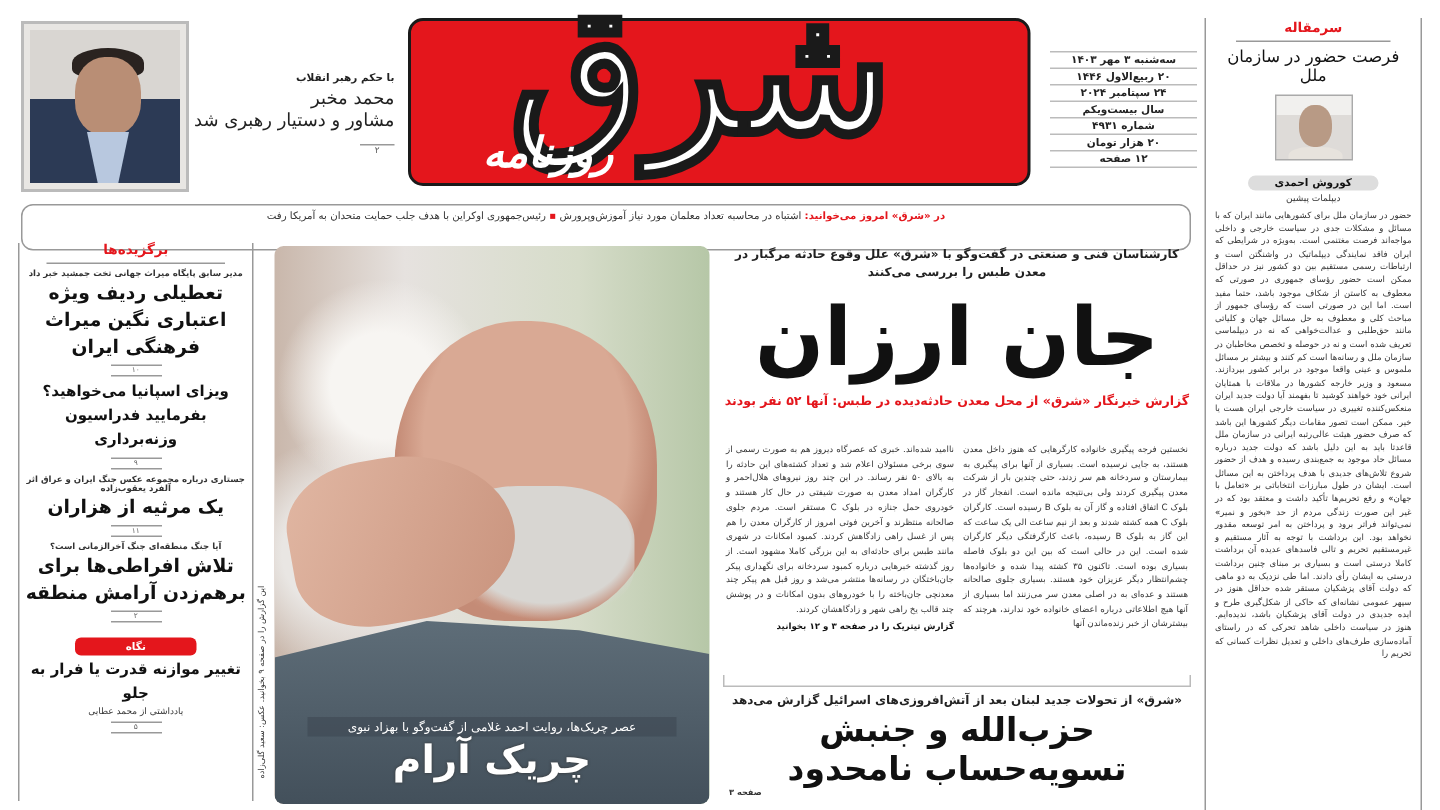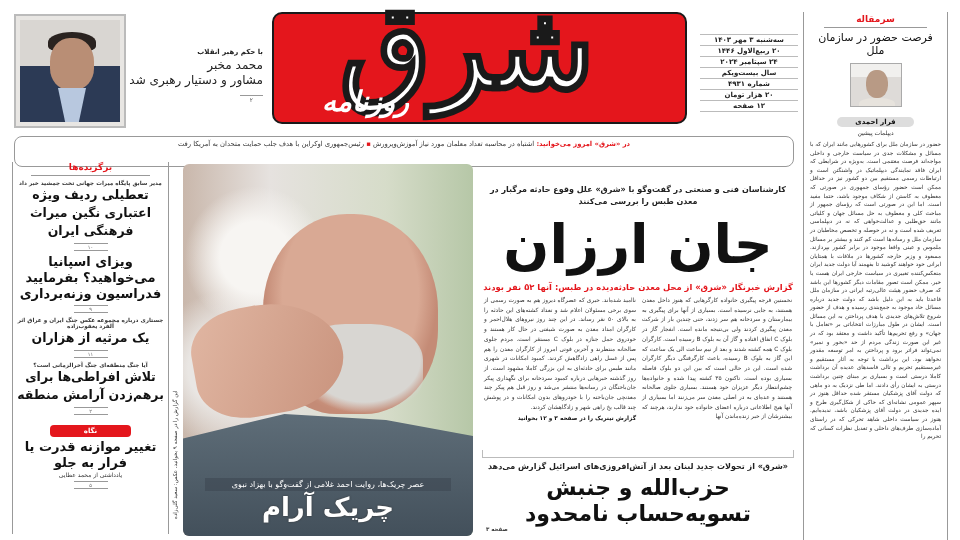--- a/index.html
+++ b/index.html
@@ -44,39 +44,39 @@
   
   .ribbon { left: 14px; top: 136px; width: 780px; height: 31px; border: 1px solid #999; border-radius: 8px; text-align: center; font-size: 6.8px; line-height: 14px; color: #333; white-space: nowrap; }
   .ribbon .lead { color: #e4161c; font-weight: bold; }
   .ribbon .dot { color: #e4161c; }
 
   
   .picks { left: 12px; top: 162px; width: 157px; height: 372px; border-left: 1px solid #999; border-right: 1px solid #999; text-align: center; padding: 0 4px; }
   .picks .label { font-size: 9px; color: #e4161c; font-weight: bold; }
   .picks .kicker { font-size: 5.7px; font-weight: bold; color: #333; margin-top: 4px; }
   .picks .head-lg { font-size: 12.5px; font-weight: bold; line-height: 18px; color: #111; }
-  .picks .head-md { font-size: 13px; font-weight: bold; line-height: 16px; color: #111; }
+  .picks .head-md { font-size: 10px; font-weight: bold; line-height: 16px; color: #111; }
   .picks .pg { font-size: 5px; color: #666; margin: 3px auto; width: 34px; border-top: 1px solid #999; border-bottom: 1px solid #999; }
   .picks .glance { display: inline-block; background: #e4161c; color: #fff; font-size: 7px; font-weight: bold; padding: 2px 34px; border-radius: 4px; margin: 2px 0 2px; }
   .picks .byline { font-size: 6px; color: #333; }
 
   
   .photo-main { left: 183px; top: 164px; width: 290px; height: 372px; border-radius: 6px; overflow: hidden; background: linear-gradient(90deg, #c9b7ab 0%, #e6e2df 30%, #d6dcc9 70%, #b6c7a7 100%); }
   .photo-main .bg-blur { position: absolute; left: 0; top: 0; width: 100%; height: 100%; background: radial-gradient(circle at 25% 25%, #f7f5f2 0 10%, transparent 20%), radial-gradient(circle at 15% 55%, #e9e6e3 0 12%, transparent 24%); }
   .photo-main .shirt { position: absolute; left: 0; top: 250px; width: 100%; height: 122px; background: linear-gradient(#5e6d78, #43505b); clip-path: polygon(0 20%, 35% 0, 70% 5%, 100% 18%, 100% 100%, 0 100%); }
   .photo-main .head { position: absolute; left: 80px; top: 50px; width: 175px; height: 200px; background: radial-gradient(ellipse at 50% 40%, #d9a994 0 55%, #c48b76 70%); border-radius: 48% 48% 42% 42%; }
   .photo-main .beard { position: absolute; left: 110px; top: 160px; width: 130px; height: 90px; background: radial-gradient(ellipse at 55% 40%, #d8d6d2 0 55%, transparent 70%); border-radius: 40%; }
   .photo-main .hand { position: absolute; left: 10px; top: 140px; width: 150px; height: 110px; background: linear-gradient(120deg, #e1b7a3, #c9937d); border-radius: 40% 60% 50% 40%; transform: rotate(-10deg); }
   .photo-main .caption-kicker { position: absolute; left: 22px; right: 22px; top: 314px; font-size: 8px; color: #fff; text-align: center; background: rgba(60,70,80,0.55); padding: 2px 4px; }
   .photo-main .caption-title { position: absolute; left: 0; right: 0; top: 328px; font-size: 26px; font-weight: bold; color: #fff; text-align: center; text-shadow: 0 0 2px #333; }
   .photo-credit { left: 172px; top: 390px; width: 10px; height: 145px; writing-mode: vertical-rl; transform: rotate(180deg); font-size: 5.5px; color: #333; white-space: nowrap; direction: rtl; }
 
   
   .main-story { left: 482px; top: 164px; width: 312px; text-align: center; }
-  .main-story .kicker { font-size: 8px; font-weight: bold; line-height: 12px; color: #222; margin-top: 20px; }
+  .main-story .kicker { font-size: 8px; font-weight: bold; line-height: 12px; color: #222; }
   .main-story .headline { font-size: 54px; font-weight: bold; line-height: 70px; color: #111; letter-spacing: 3px; margin-top: 2px; }
   .main-story .sub { font-size: 8.4px; font-weight: bold; color: #e4161c; white-space: nowrap; margin-top: 2px; }
 
   .col-text { font-size: 5.8px; line-height: 9.7px; color: #333; text-align: justify; }
   .col-right { left: 642px; top: 296px; width: 150px; }
   .col-left { left: 484px; top: 296px; width: 152px; }
   .col-left .more { font-weight: bold; color: #111; margin-top: 2px; }
 
   .divider-box { left: 482px; top: 450px; width: 312px; height: 8px; border: 1px solid #bbb; border-top: none; }
 
@@ -116,21 +116,21 @@
   <div class="row">شماره ۴۹۳۱</div>
   <div class="row">۲۰ هزار تومان</div>
   <div class="row">۱۲ صفحه</div>
 </div>
 
 <div class="abs editorial">
   <div class="label">سرمقاله</div>
   <div class="rule-ornament"></div>
   <div class="title">فرصت حضور در سازمان ملل</div>
   <div class="photo"></div>
-  <div class="author">فرار احمدی</div>
+  <div class="author">کوروش احمدی</div>
   <div class="role">دیپلمات پیشین</div>
   <div class="body">حضور در سازمان ملل برای کشورهایی مانند ایران که با مسائل و مشکلات جدی در سیاست خارجی و داخلی مواجه‌اند فرصت مغتنمی است. به‌ویژه در شرایطی که ایران فاقد نمایندگی دیپلماتیک در واشنگتن است و ارتباطات رسمی مستقیم بین دو کشور نیز در حداقل ممکن است حضور رؤسای جمهوری در صورتی که معطوف به کاستن از شکاف موجود باشد، حتما مفید است. اما این در صورتی است که رؤسای جمهور از مباحث کلی و معطوف به حل مسائل جهان و کلیاتی مانند حق‌طلبی و عدالت‌خواهی که نه در دیپلماسی تعریف شده است و نه در حوصله و تخصص مخاطبان در سازمان ملل و رسانه‌ها است کم کنند و بیشتر بر مسائل ملموس و عینی واقعا موجود در برابر کشور بپردازند. مسعود و وزیر خارجه کشورها در ملاقات با همتایان ایرانی خود خواهند کوشید تا بفهمند آیا دولت جدید ایران منعکس‌کننده تغییری در سیاست خارجی ایران هست یا خیر. ممکن است تصور مقامات دیگر کشورها این باشد که صرف حضور هیئت عالی‌رتبه ایرانی در سازمان ملل قاعدتا باید به این دلیل باشد که دولت جدید درباره مسائل حاد موجود به جمع‌بندی رسیده و هدف از حضور شروع تلاش‌های جدیدی با هدف پرداختن به این مسائل است. ایشان در طول مبارزات انتخاباتی بر «تعامل با جهان» و رفع تحریم‌ها تأکید داشت و معتقد بود که در غیر این صورت زندگی مردم از حد «بخور و نمیر» نمی‌تواند فراتر برود و پرداختن به امر توسعه مقدور نخواهد بود. این برداشت با توجه به آثار مستقیم و غیرمستقیم تحریم و تالی فاسدهای عدیده آن برداشت کاملا درستی است و بسیاری بر مبنای چنین برداشت درستی به ایشان رأی دادند. اما طی نزدیک به دو ماهی که دولت آقای پزشکیان مستقر شده حداقل هنوز در سپهر عمومی نشانه‌ای که حاکی از شکل‌گیری طرح و ایده جدیدی در دولت آقای پزشکیان باشد، ندیده‌ایم. هنوز در سیاست داخلی شاهد تحرکی که در راستای آماده‌سازی طرف‌های داخلی و تعدیل نظرات کسانی که تحریم را</div>
 </div>
 
 <div class="abs ribbon">
   <span class="lead">در «شرق» امروز می‌خوانید:</span>
   <span>اشتباه در محاسبه تعداد معلمان مورد نیاز آموزش‌وپرورش</span>
   <span class="dot">▪</span>
   <span>رئیس‌جمهوری اوکراین با هدف جلب حمایت متحدان به آمریکا رفت</span>
 </div>

